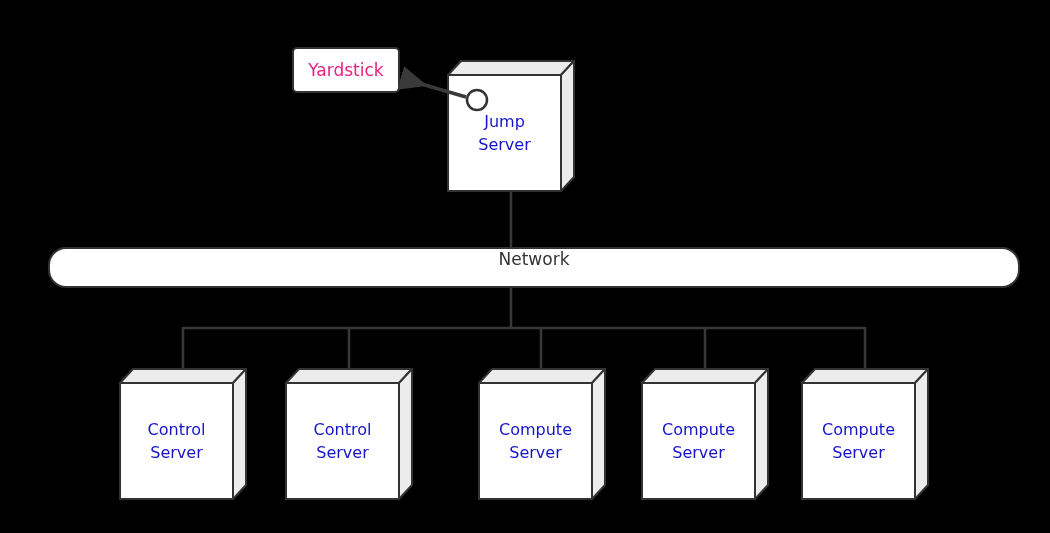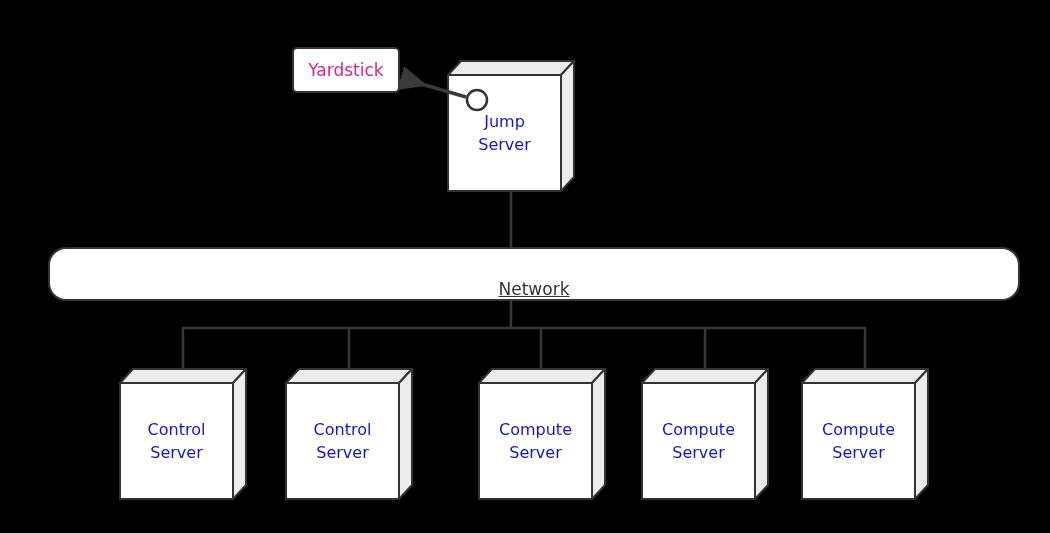--- a/index.html
+++ b/index.html
@@ -92,31 +92,30 @@
     color: #e8217e;
     font-size: 17px;
     margin-left: 12px;
   }
   
   .network-bar {
     position: absolute;
     left: 48px;
     top: 247px;
     width: 972px;
-    height: 54px;
+    height: 41px;
     background: #ffffff;
     border: 2px solid #333333;
     border-radius: 18px;
     box-sizing: border-box;
     display: flex;
-    align-items: flex-end;
+    align-items: flex-start;
     justify-content: center;
     color: #333333;
     font-size: 17px;
-    text-decoration: underline;
   }
 </style>
 </head>
 <body>
 
 <div class="canvas">
 
   <svg class="layer" width="1050" height="533">
     <line class="wire" x1="511" y1="190" x2="511" y2="249"></line>
     <line class="wire" x1="511" y1="287" x2="511" y2="328"></line>

